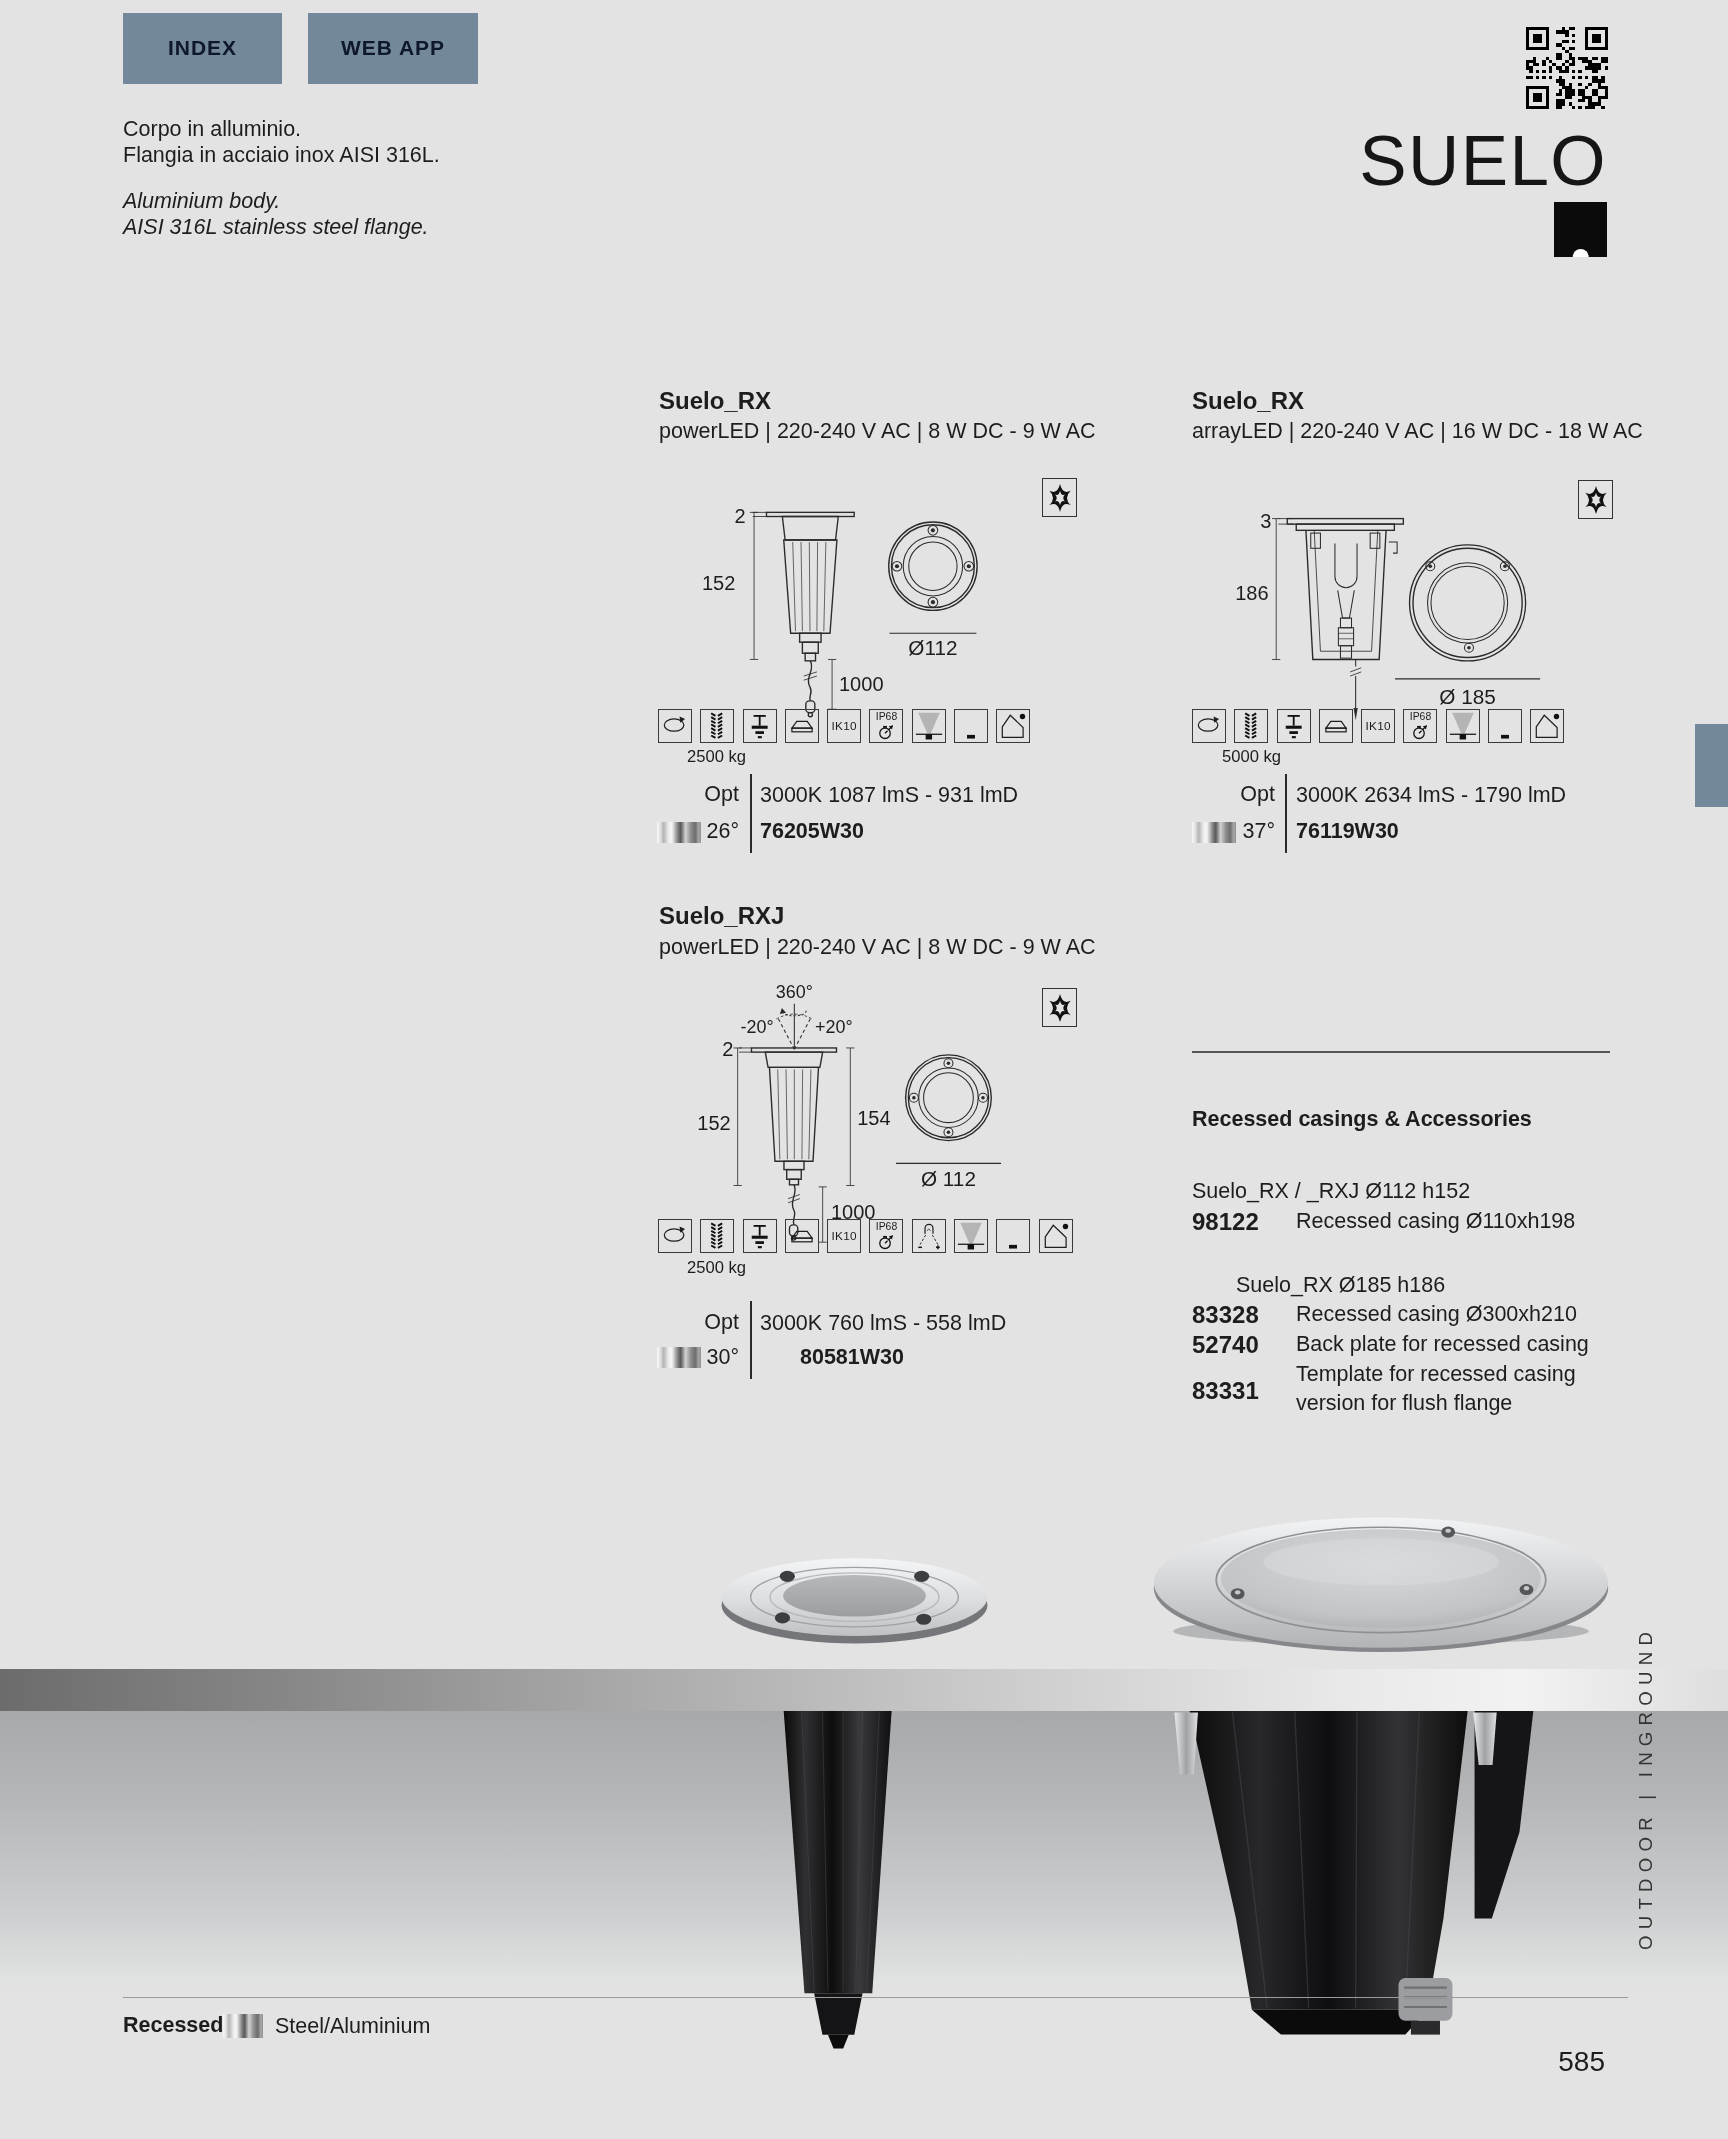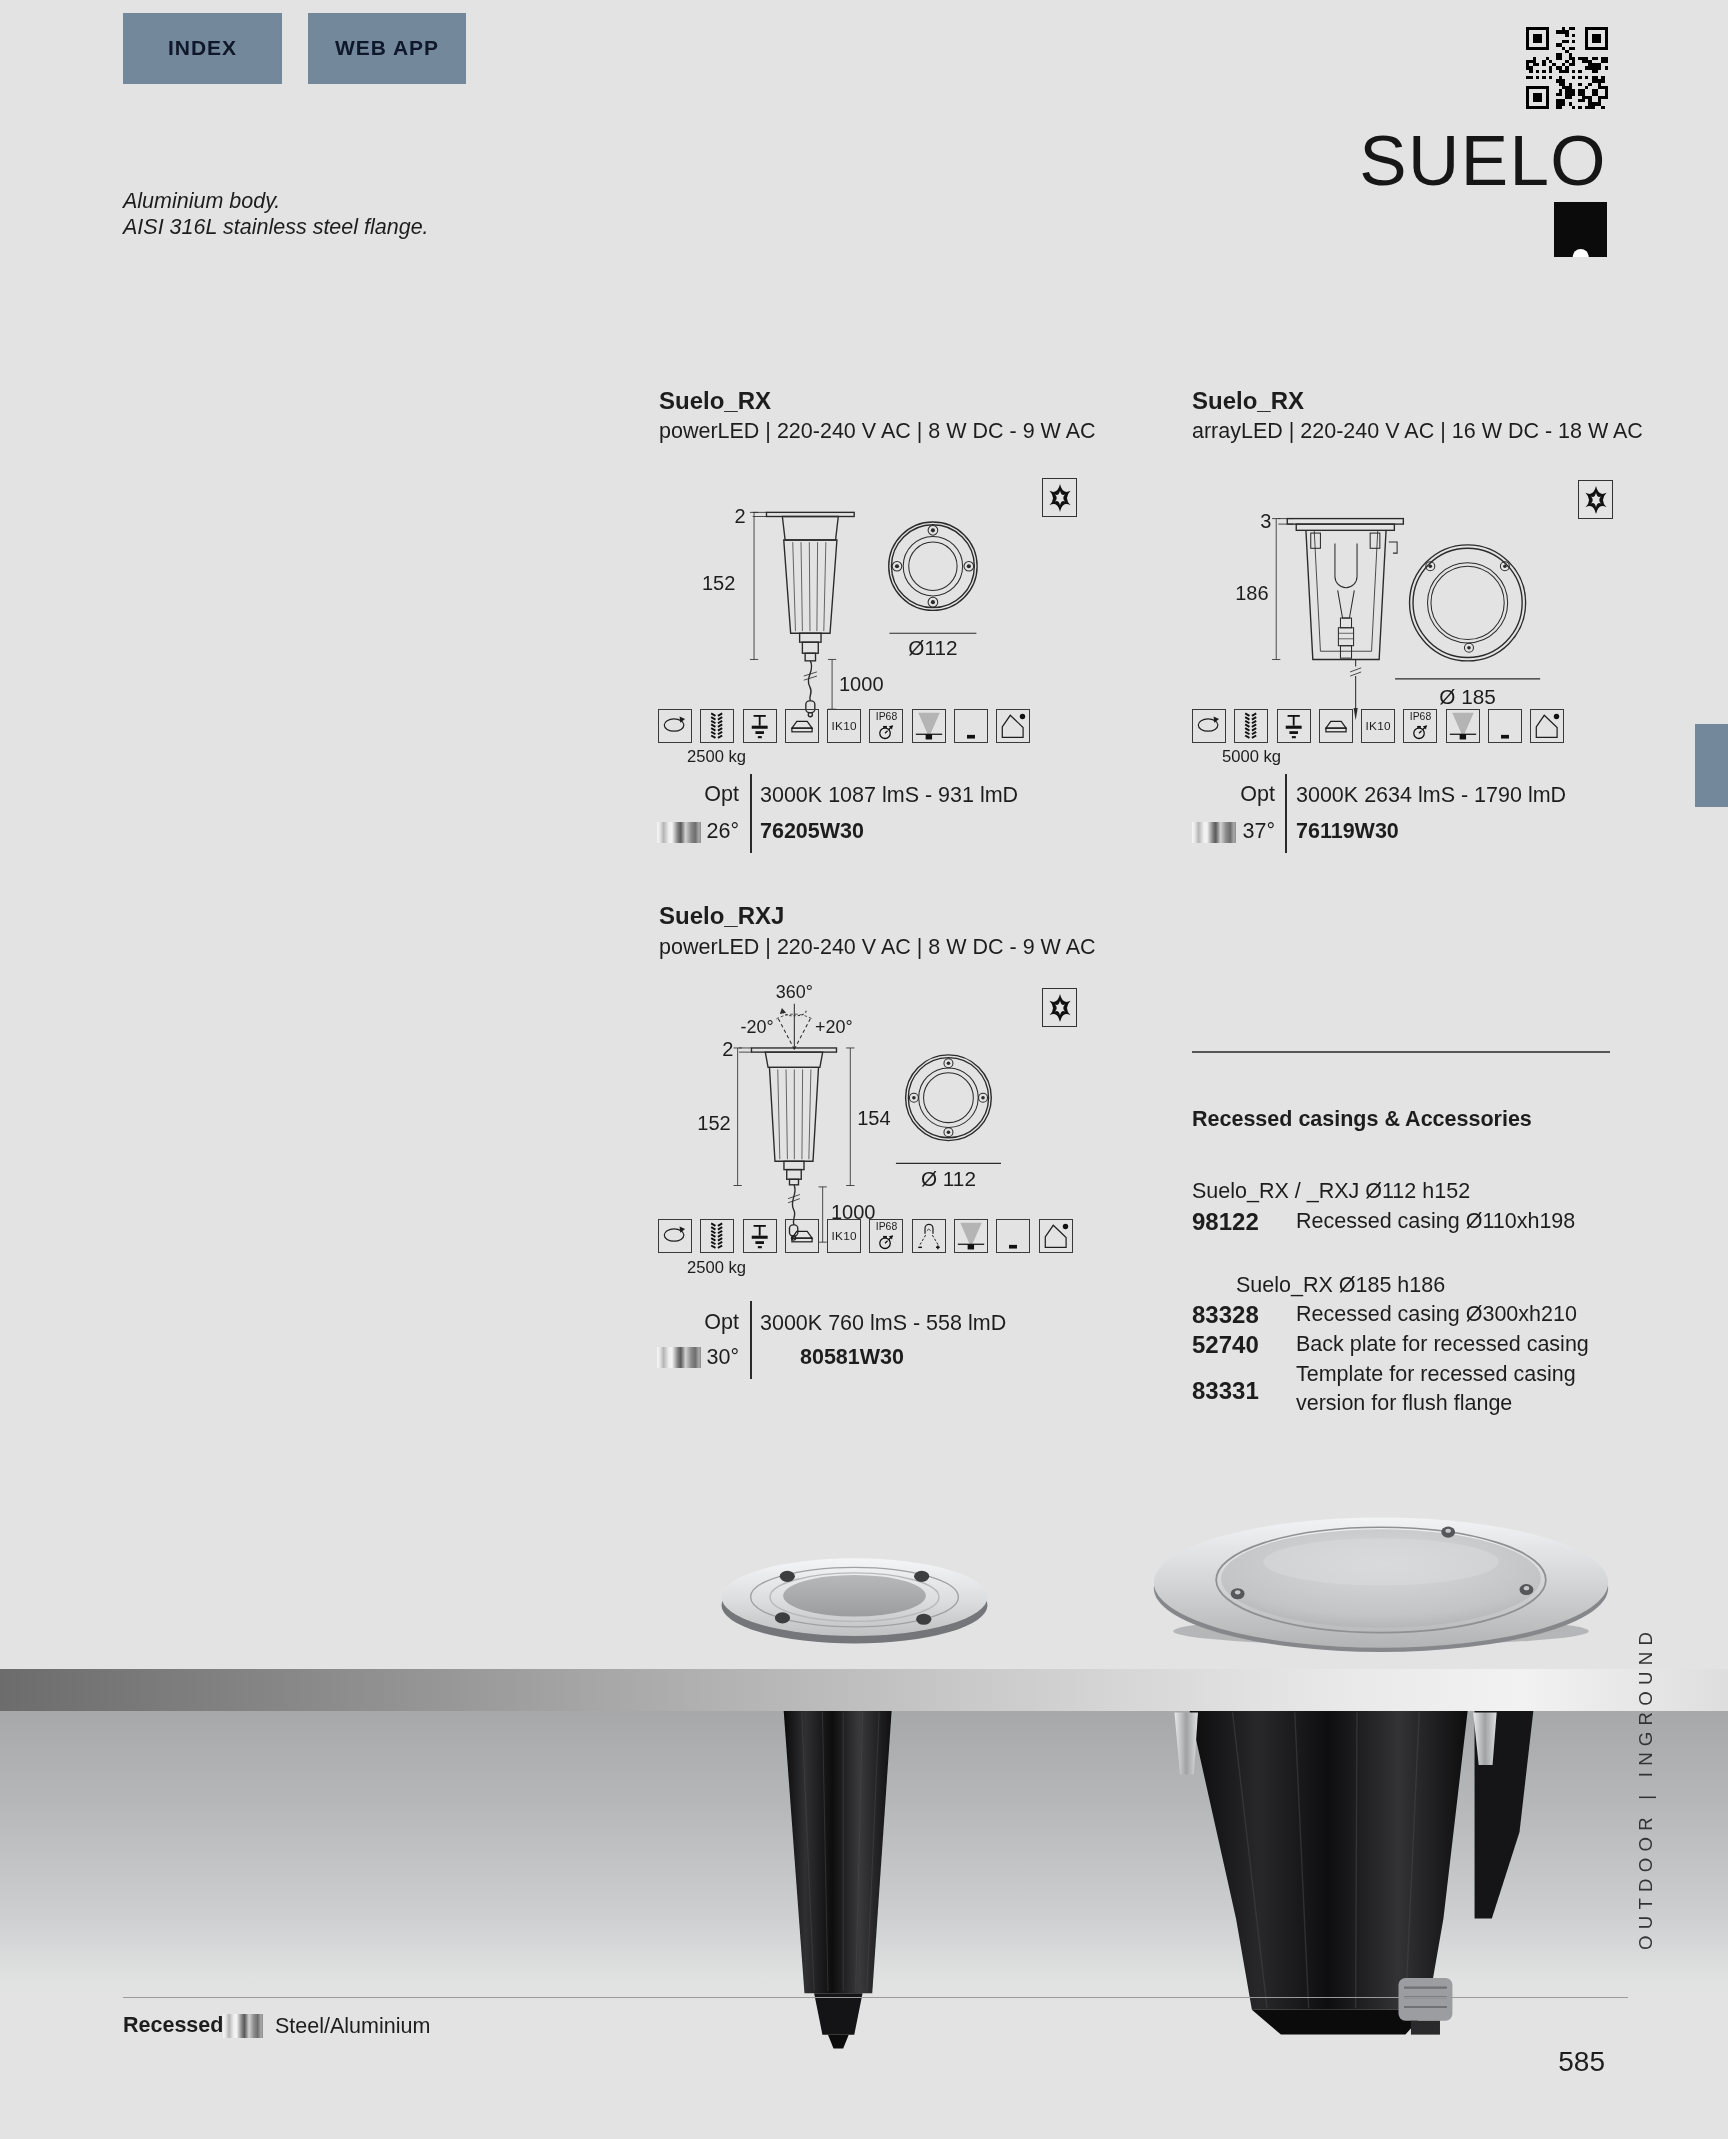--- a/index.html
+++ b/index.html
@@ -103,24 +103,28 @@
       <symbol id="i-star" viewBox="0 0 50 56">
         <path d="M25 3 Q29.5 22.5 44 15 Q31 28 44 41 Q29.5 33.5 25 53 Q20.5 33.5 6 41 Q19 28 6 15 Q20.5 22.5 25 3 Z" fill="#111"></path>
         <path d="M25 15 Q27.4 25 33.8 21.8 Q28 28 33.8 34.2 Q27.4 31 25 41 Q22.6 31 16.2 34.2 Q22 28 16.2 21.8 Q22.6 25 25 15 Z" fill="#e3e3e3"></path>
       </symbol>
     </defs>
   </svg>
 
   <div class="abs btn" style="left:123px;top:12.5px;width:159px;height:71px;">
     <span>INDEX</span>
   </div>
-  <div class="abs btn" style="left:308px;top:12.5px;width:158px;height:71px;justify-content:center;">
+  <div class="abs btn" style="left:308px;top:12.5px;width:170px;height:71px;justify-content:center;">
     <span>WEB APP</span>
   </div>
 
+  <div class="abs t31" style="left:123px;top:116px;">
+    <div>Corpo in alluminio.</div>
+    <div>Flangia in acciaio inox AISI 316L.</div>
+  </div>
   <div class="abs t31 italic" style="left:123px;top:188px;">
     <div>Aluminium body.</div>
     <div>AISI 316L stainless steel flange.</div>
   </div>
 
   <svg id="qr" class="abs" style="left:1526px;top:27px;" width="82" height="82" viewBox="0 0 25 25" shape-rendering="crispEdges">
       <rect x="11" y="0" width="1" height="1" fill="#000"></rect>
       <rect x="13" y="0" width="1" height="1" fill="#000"></rect>
       <rect x="14" y="0" width="1" height="1" fill="#000"></rect>
       <rect x="9" y="1" width="1" height="1" fill="#000"></rect>

